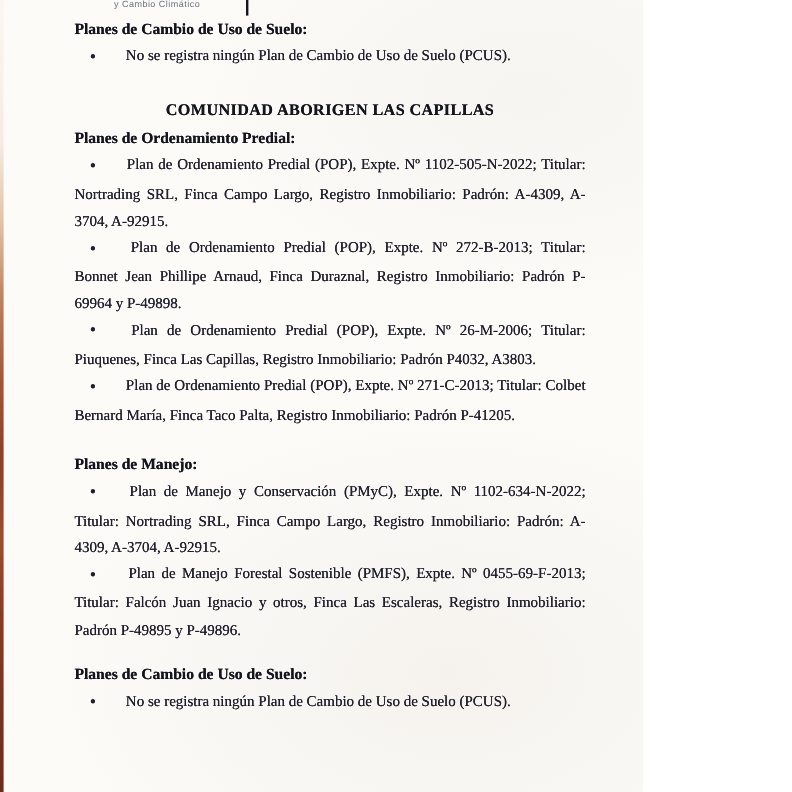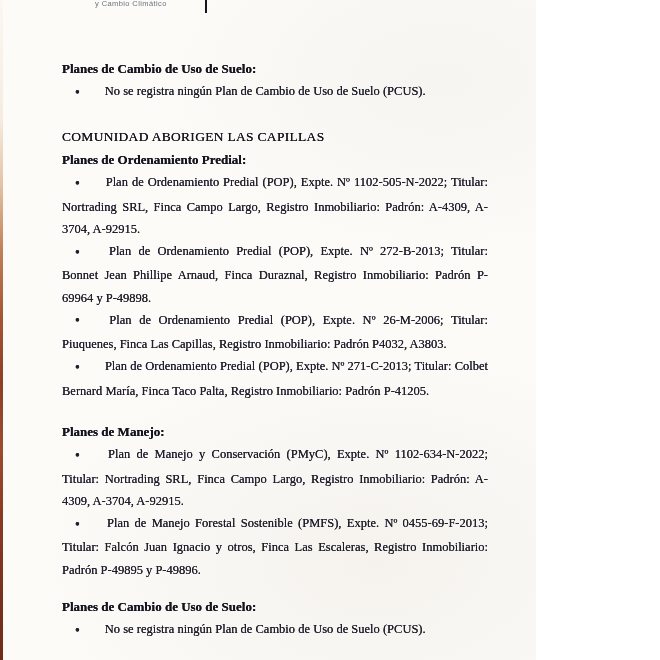--- a/index.html
+++ b/index.html
@@ -45,42 +45,41 @@
   }
   .lh-bar {
     position: absolute; left: 205px; top: 0;
     width: 2px; height: 13px;
     background: var(--heading-text);
   }
   .content {
     position: absolute; left: 62px; right: 48px; top: 0; bottom: 0;
     font-size: 12.5px; line-height: 22.25px;
     text-shadow: 0 0 0.35px currentColor;
-    margin-top: 45px;
   }
   .sec { position: absolute; left: 0; right: 0; }
   .sec h2 {
     margin: 0; font-size: 13px; line-height: 22.25px;
     font-weight: bold; color: var(--heading-text);
   }
   .bullet-para {
     margin: 0; text-align: justify;
     font-size: 12.5px; line-height: 22.25px;
   }
   .bullet-dot { padding-left: 13px; padding-right: 25px; }
   .bullet-dot::before {
     content: "\25CF";
     font-size: 8px;
     position: relative; top: -1.5px;
   }
   .community-title {
     position: absolute; left: 0; right: 0; top: 81px;
-    margin: 0; text-align: left;
+    margin: 0; text-align: center;
     font-size: 13.5px; line-height: 22.25px;
-    font-weight: normal; letter-spacing: 0.3px;
+    font-weight: bold; letter-spacing: 0.3px;
     color: var(--heading-text);
   }
 </style>
 </head>
 <body>
 
 <div class="page">
 
   <div class="edge-strip"></div>
 

